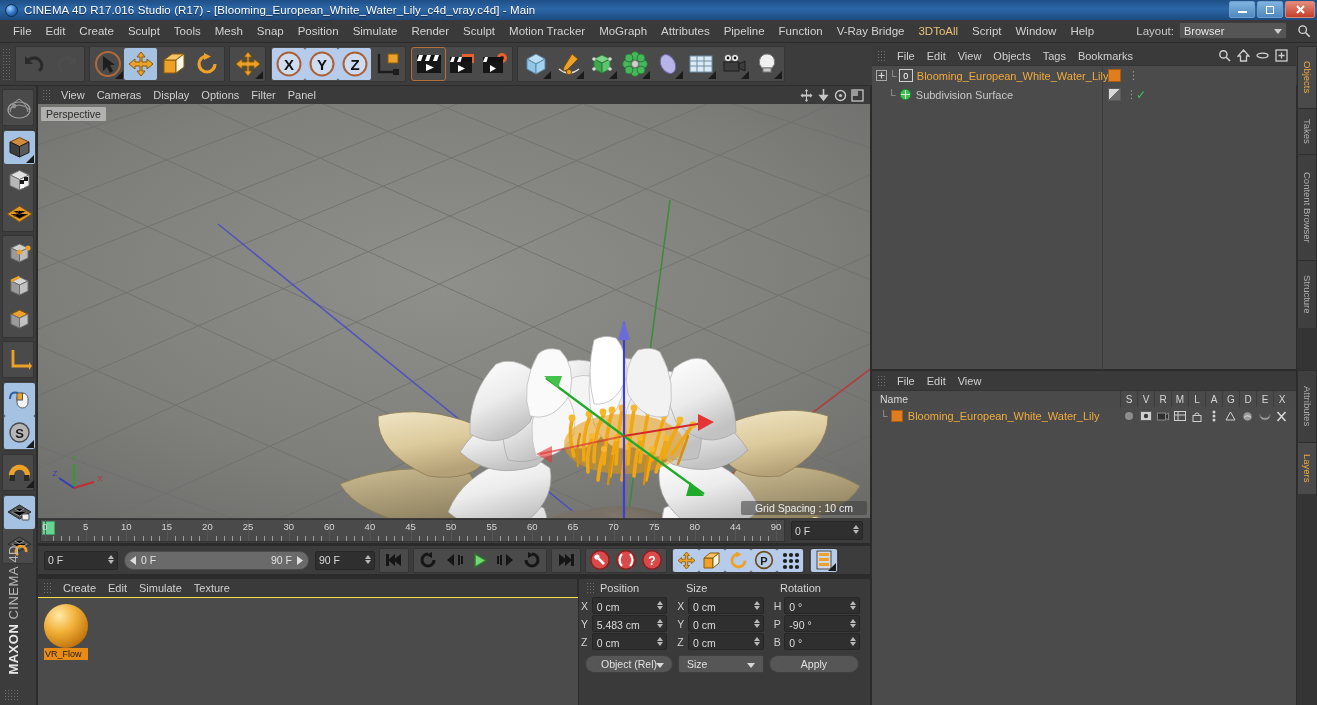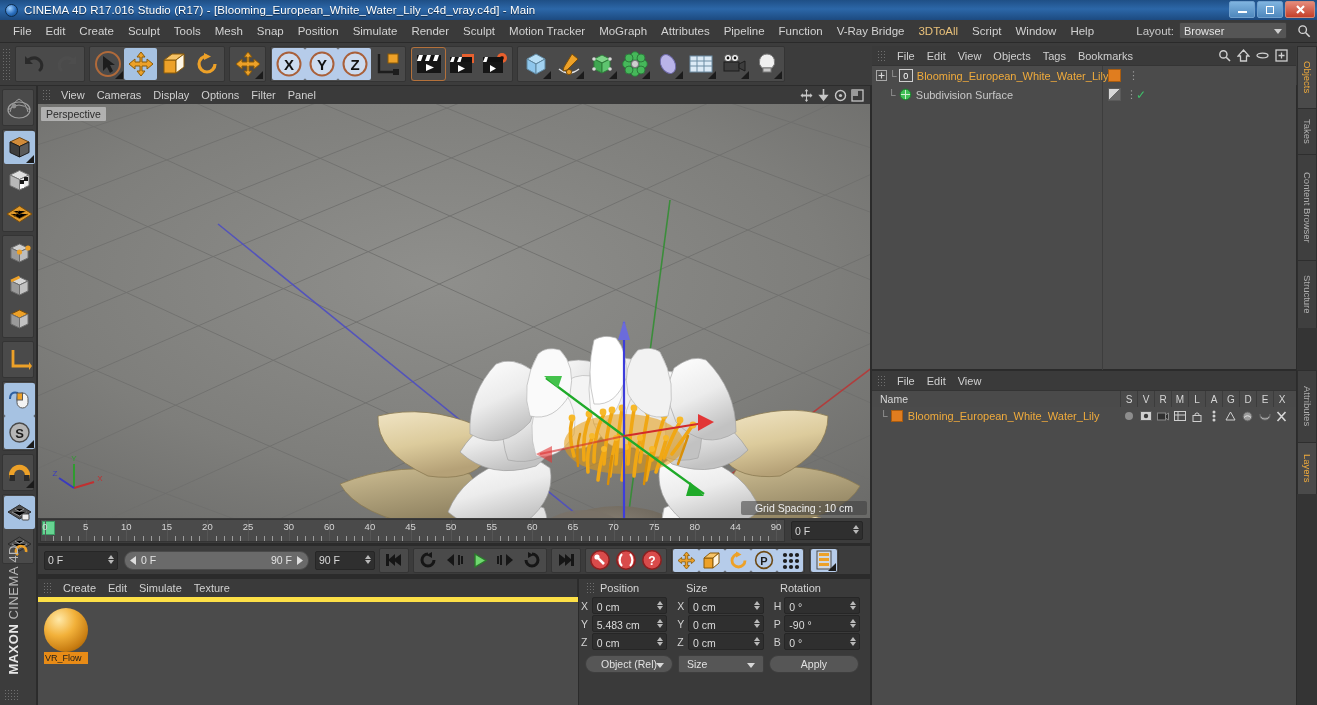--- a/index.html
+++ b/index.html
@@ -130,21 +130,21 @@
   .pbtn{width:26px;height:23px;display:flex;align-items:center;justify-content:center;border-radius:2px;position:relative;}
   .pbtn.lit{background:#b6ccea;}
   #rangebar{
     width:185px;height:19px;background:#6a6a6a;border:1px solid #4a4a4a;border-radius:9px;
     display:flex;align-items:center;justify-content:space-between;padding:0 4px;color:#e2e2e2;font-size:10.5px;
   }
 
   
   #matmgr{ position:absolute;left:38px;top:579px;width:540px;height:126px;background:#3a3a3a;border-right:1px solid #2c2c2c;}
   #mathdr{height:18px;display:flex;align-items:center;background:#3a3a3a;}
-  #matbody{position:absolute;left:0;top:18px;width:540px;height:108px;background:#4b4b4b;border-top:5px solid #fde047;}
+  #matbody{position:absolute;left:0;top:18px;width:540px;height:108px;background:#4b4b4b;border-top:1px solid #fde047;}
   .matchip{ position:absolute;left:6px;top:6px;width:44px;height:58px; }
   .matsphere{
     width:44px;height:44px;border-radius:50%;
     background:radial-gradient(circle at 34% 26%, #ffe9a8 0%, #f2b13a 38%, #c87d12 72%, #7a4a07 100%);
   }
   .matname{ width:44px;height:12px;background:#e88b16;color:#1c1c1c;font-size:9px;
     display:flex;align-items:center;padding-left:1px;overflow:hidden;white-space:nowrap;}
 
   
   #coords{ position:absolute;left:579px;top:579px;width:291px;height:126px;background:#3a3a3a;}

